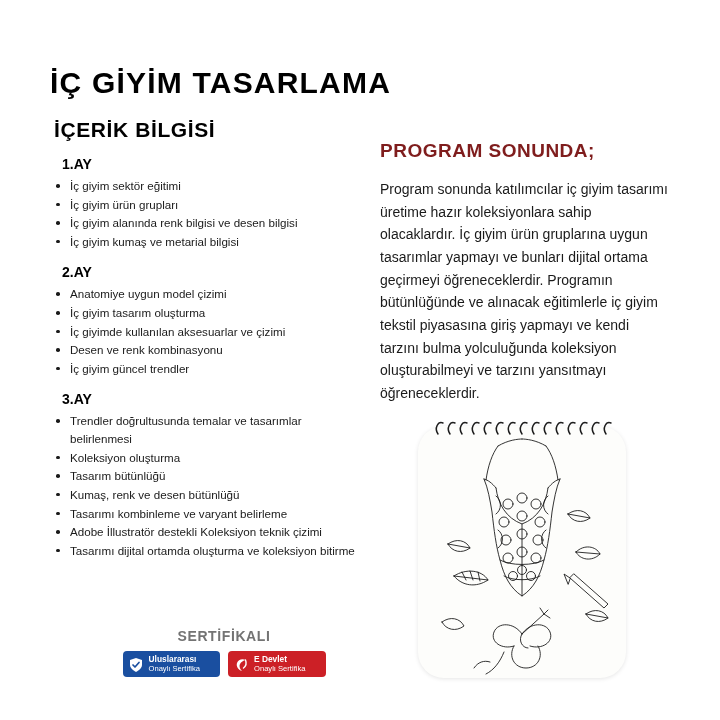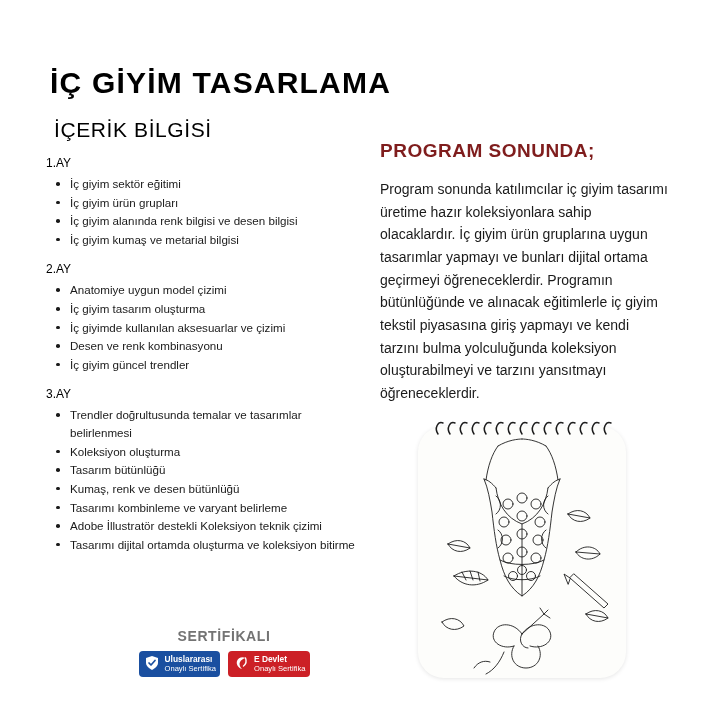--- a/index.html
+++ b/index.html
@@ -31,32 +31,33 @@
   }
 
   
   .left-col {
     position: absolute;
     left: 46px; top: 118px;
     width: 312px;
   }
   .section-head {
     font-size: 21px;
-    font-weight: normal;
+    font-weight: bold;
     letter-spacing: 0.6px;
     color: #000000;
     margin-left: 8px;
     margin-bottom: 14px;
   }
   .month-block { margin-bottom: 14px; }
   .month-label {
-    font-size: 12px;
-    font-weight: normal;
+    font-size: 14px;
+    font-weight: bold;
     color: #000000;
     margin-bottom: 5px;
+    margin-left: 16px;
   }
   ul.bullets { list-style: none; margin: 0; padding: 0; }
   ul.bullets li {
     position: relative;
     font-size: 11.6px;
     line-height: 1.52;
     color: #1a1a1a;
     padding-left: 24px;
     margin-bottom: 1px;
   }
@@ -120,23 +121,23 @@
   .cert-title {
     font-size: 14px;
     font-weight: bold;
     letter-spacing: 0.6px;
     color: #737373;
     margin-bottom: 7px;
   }
   .badges { display: flex; gap: 8px; justify-content: center; }
   .badge {
     display: flex;
-    align-items: flex-start;
+    align-items: flex-end;
     gap: 5px;
-    padding: 4px 4px 4px 5px;
+    padding: 4px 20px 4px 5px;
     border-radius: 4px;
     color: #ffffff;
   }
   .badge .badge-ico {
     width: 16px; height: 16px;
     display: flex; align-items: center; justify-content: center;
   }
   .badge-text { text-align: left; line-height: 1.15; }
   .badge-text .l1 { font-size: 8.4px; font-weight: bold; display: block; }
   .badge-text .l2 { font-size: 7.6px; display: block; }

